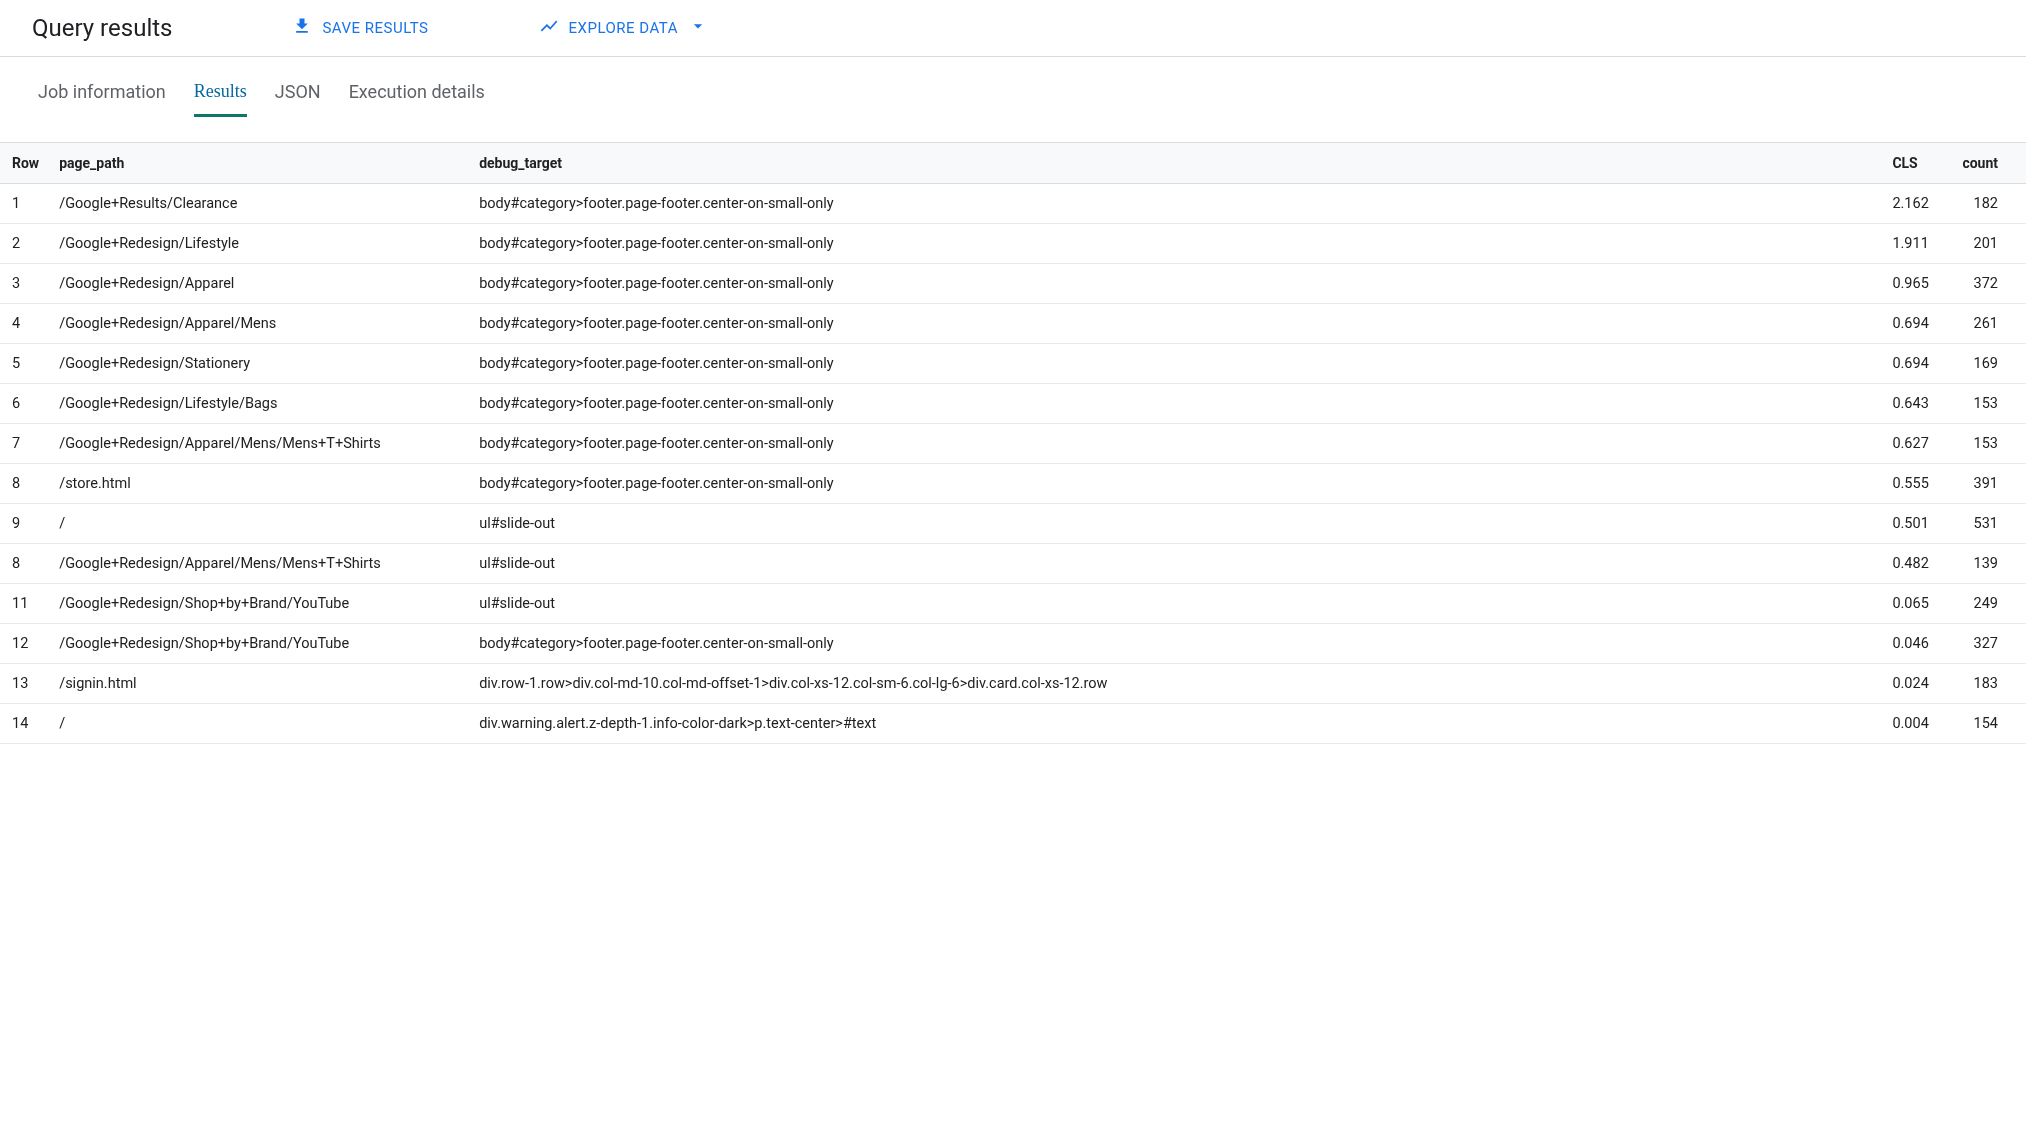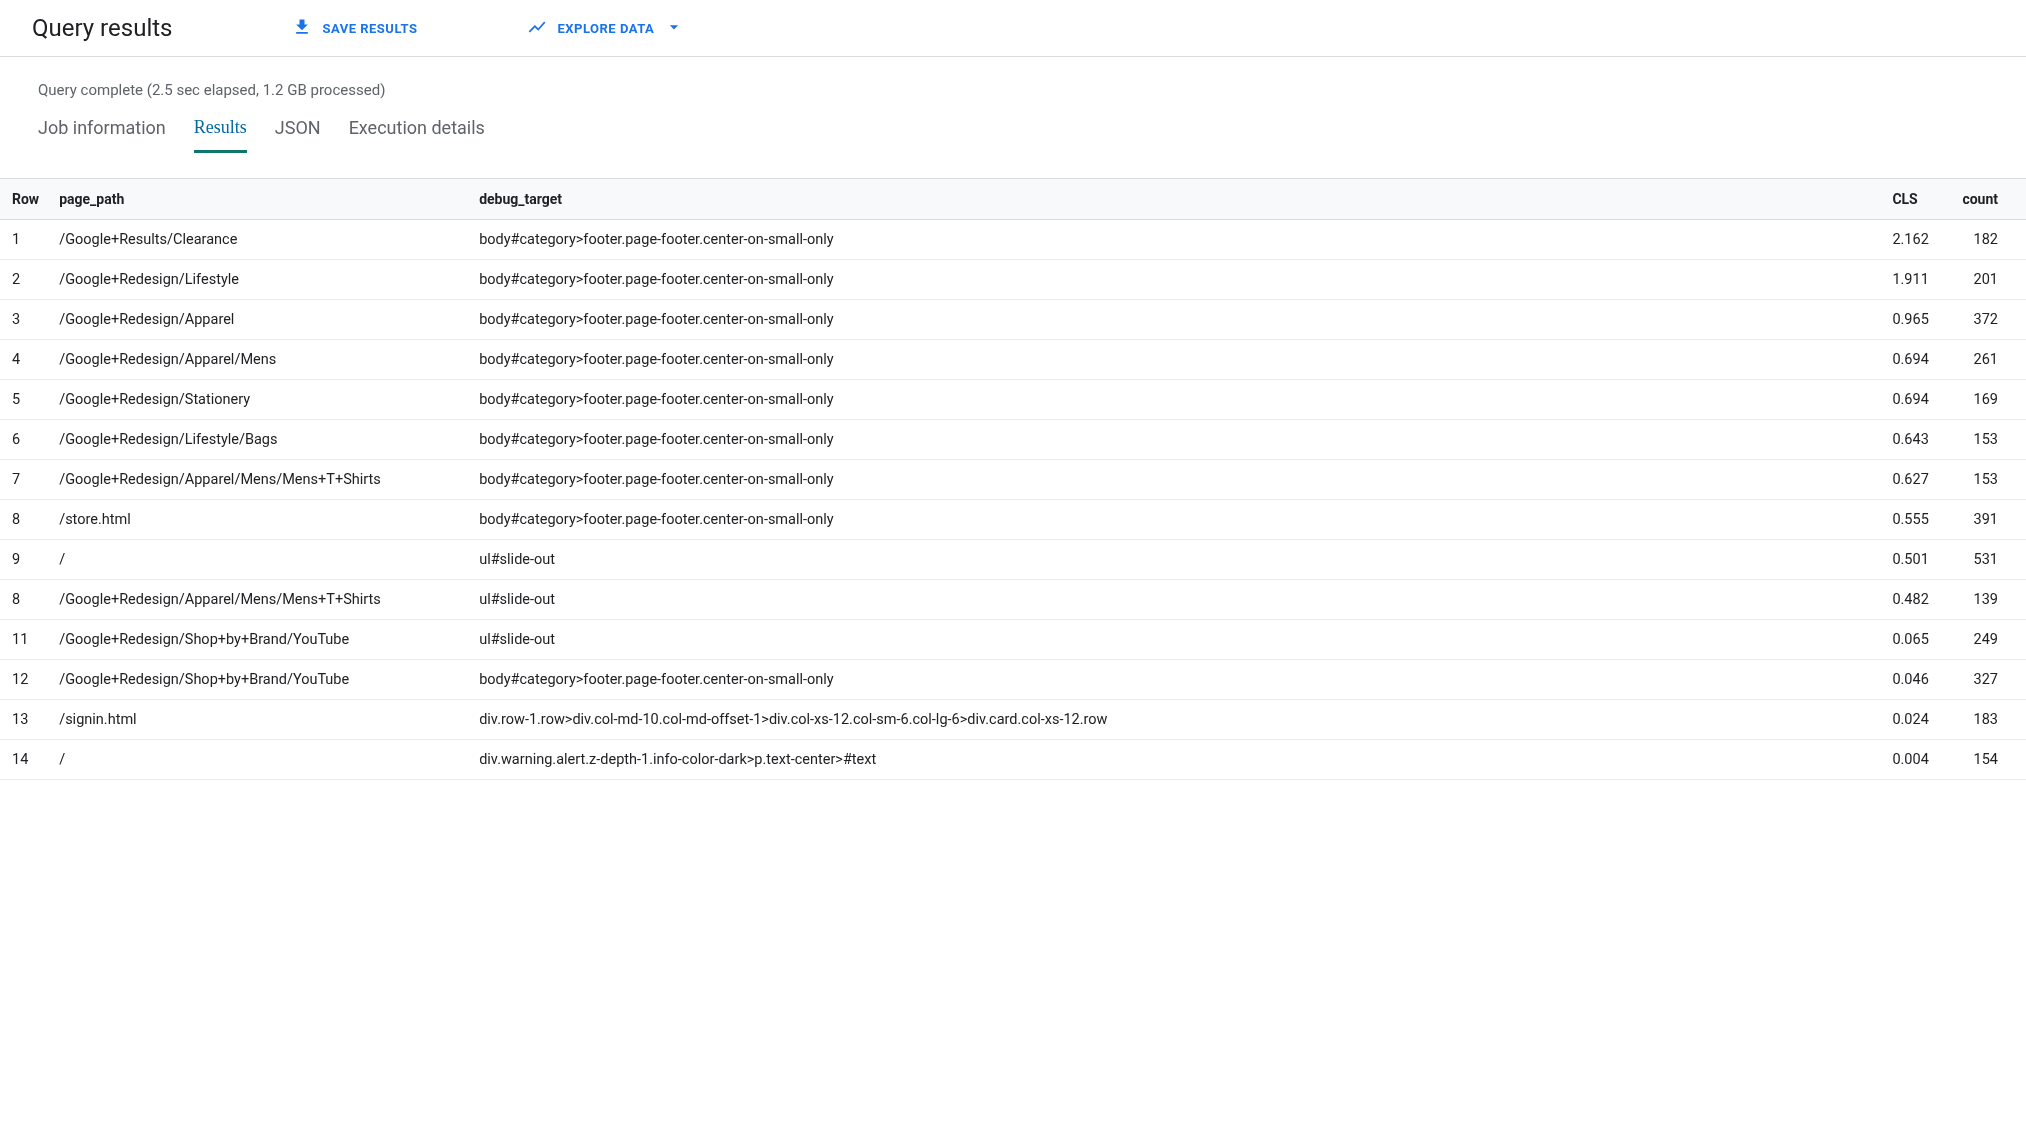--- a/index.html
+++ b/index.html
@@ -24,22 +24,22 @@
       font-size: 24px;
       font-weight: 400;
       color: #202124;
       margin-right: 10px;
     }
     .action-btn {
       display: flex;
       align-items: center;
       gap: 10px;
       color: #1a73e8;
-      font-size: 13px;
-      font-weight: 700;
+      font-size: 15px;
+      font-weight: 400;
       letter-spacing: 0.5px;
       cursor: pointer;
       user-select: none;
     }
     .action-btn svg {
       width: 20px;
       height: 20px;
       fill: #1a73e8;
     }
     .explore-btn svg.chevron {
@@ -139,21 +139,20 @@
     <span>EXPLORE DATA</span>
     <span>
       <svg class="chevron" viewBox="0 0 24 24">
           <path d="M7 10l5 5 5-5z"></path>
         </svg>
     </span>
   </div>
 </div>
 
 <div class="content-area">
-  <div class="status-text">Query complete (2.5 sec elapsed, 1.2 GB processed)</div>
   <div class="tabs">
     <div class="tab">Job information</div>
     <div class="tab active">Results</div>
     <div class="tab">JSON</div>
     <div class="tab">Execution details</div>
   </div>
 </div>
 
 <div class="table-wrap">
   <table>

